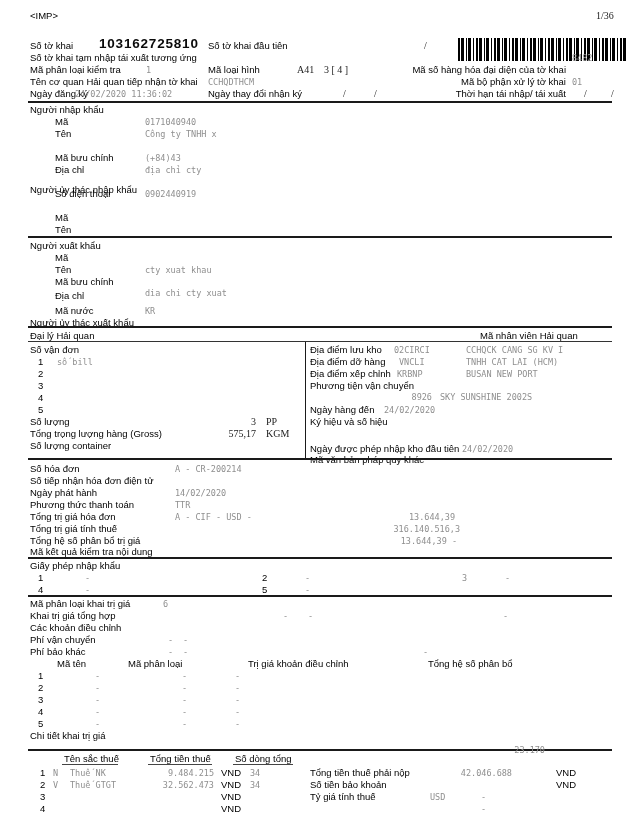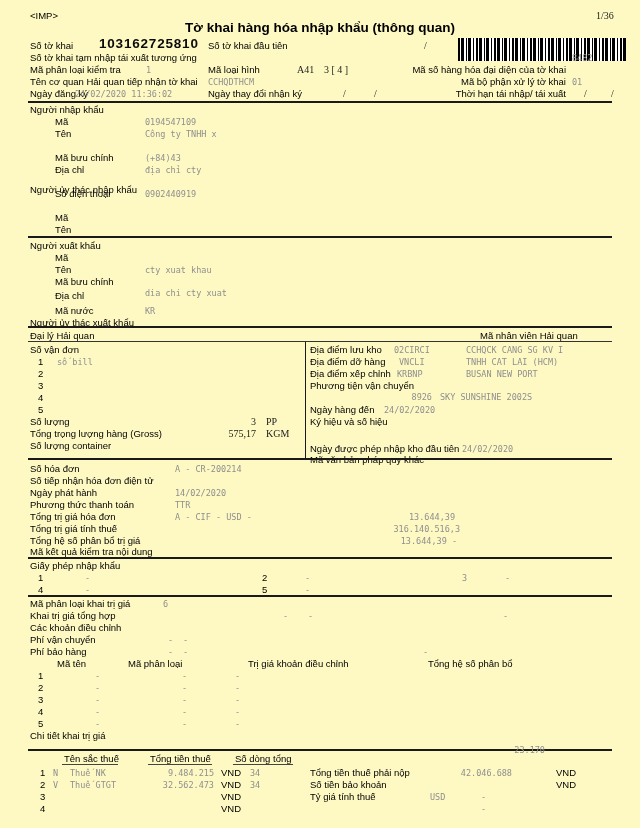--- a/index.html
+++ b/index.html
@@ -1,16 +1,16 @@
 <!DOCTYPE html>
 <html><head>
 <meta charset="utf-8">
 <style>
   html,body{margin:0;padding:0;background:#e8e8e8}
-  .page{position:relative;width:640px;height:828px;background:#fef9c3;margin:0 auto;
+  .page{position:relative;width:640px;height:828px;background:#ffffff;margin:0 auto;
         font-family:"Liberation Sans",sans-serif;overflow:hidden}
   .t{position:absolute;white-space:pre;line-height:11px;display:block}
   .lbl{font-size:9.5px;color:#000}
   .val{font-family:"DejaVu Sans Mono",monospace;font-size:8.5px;color:#8f8f8f}
   .ser{font-family:"Liberation Serif",serif;font-size:10px;color:#1b1b1b}
   .big{font-size:13.5px;font-weight:bold;letter-spacing:.8px;color:#0a0a0a}
   .title{font-size:13.5px;font-weight:bold;color:#000;text-align:center;width:640px;left:0}
   .ra{text-align:right}
   .hline{position:absolute;left:28px;width:584px;height:2px;background:#1a1a1a}
   .thin{height:1px;background:#333}
@@ -20,21 +20,20 @@
       #000 0 2px,#fff 2px 3px,#000 3px 6px,#fff 6px 8px,#000 8px 9px,
       #fff 9px 10px,#000 10px 13px,#fff 13px 15px,#000 15px 16px,#fff 16px 18px)}
 </style>
 </head>
 <body>
 
 <div class="page">
 
   <span class="t lbl" style="top:10px;left:30px">&lt;IMP&gt;</span>
   <span class="t ser" style="top:10px;left:596px">1/36</span>
-  <span class="t title" style="top:22px">Tờ khai hàng hóa nhập khẩu (thông quan)</span>
 
   <span class="t lbl" style="top:40px;left:30px">Số tờ khai</span>
   <span class="t big" style="top:38px;left:99px">103162725810</span>
   <span class="t lbl" style="top:40px;left:208px">Số tờ khai đầu tiên</span>
   <span class="t ser" style="top:40px;left:424px">/</span>
   <div class="barcode" style="top:38px;left:458px;width:168px;height:23px"></div>
 
   <span class="t lbl" style="top:52px;left:30px">Số tờ khai tạm nhập tái xuất tương ứng</span>
 
   <span class="t lbl" style="top:64px;left:30px">Mã phân loại kiểm tra</span>
@@ -56,21 +55,21 @@
   <span class="t ser" style="top:88px;left:343px">/</span>
   <span class="t ser" style="top:88px;left:374px">/</span>
   <span class="t lbl ra" style="top:88px;left:378px;width:188px">Thời hạn tái nhập/ tái xuất</span>
   <span class="t ser" style="top:88px;left:584px">/</span>
   <span class="t ser" style="top:88px;left:611px">/</span>
 
   <div class="hline" style="top:101px"></div>
 
   <span class="t lbl" style="top:104px;left:30px">Người nhập khẩu</span>
   <span class="t lbl" style="top:116px;left:55px">Mã</span>
-  <span class="t val" style="top:117px;left:145px">0194547109</span>
+  <span class="t val" style="top:117px;left:145px">0171040940</span>
   <span class="t lbl" style="top:128px;left:55px">Tên</span>
   <span class="t val" style="top:129px;left:145px">Công ty TNHH x</span>
   <span class="t lbl" style="top:152px;left:55px">Mã bưu chính</span>
   <span class="t val" style="top:153px;left:145px">(+84)43</span>
   <span class="t lbl" style="top:164px;left:55px">Địa chỉ</span>
   <span class="t val" style="top:165px;left:145px">địa chỉ cty</span>
   <span class="t lbl" style="top:188px;left:55px">Số điện thoại</span>
   <span class="t val" style="top:189px;left:145px">0902440919</span>
   <span class="t lbl" style="top:184px;left:30px">Người ủy thác nhập khẩu</span>
   <span class="t lbl" style="top:212px;left:55px">Mã</span>
@@ -168,21 +167,21 @@
   <span class="t lbl" style="top:598px;left:30px">Mã phân loại khai trị giá</span>
   <span class="t val" style="top:599px;left:163px">6</span>
   <span class="t lbl" style="top:610px;left:30px">Khai trị giá tổng hợp</span>
   <span class="t val" style="top:611px;left:283px">-</span>
   <span class="t val" style="top:611px;left:308px">-</span>
   <span class="t val" style="top:611px;left:503px">-</span>
   <span class="t lbl" style="top:622px;left:30px">Các khoản điều chỉnh</span>
   <span class="t lbl" style="top:634px;left:30px">Phí vận chuyển</span>
   <span class="t val" style="top:635px;left:168px">-</span>
   <span class="t val" style="top:635px;left:183px">-</span>
-  <span class="t lbl" style="top:646px;left:30px">Phí bảo hàng</span>
+  <span class="t lbl" style="top:646px;left:30px">Phí bảo khác</span>
   <span class="t val" style="top:647px;left:168px">-</span>
   <span class="t val" style="top:647px;left:183px">-</span>
   <span class="t val" style="top:647px;left:423px">-</span>
 
   <span class="t lbl" style="top:658px;left:57px">Mã tên</span>
   <span class="t lbl" style="top:658px;left:128px">Mã phân loại</span>
   <span class="t lbl" style="top:658px;left:248px">Trị giá khoản điều chỉnh</span>
   <span class="t lbl" style="top:658px;left:428px">Tổng hệ số phân bổ</span>
 
   <span class="t lbl" style="top:670px;left:38px">1</span>

